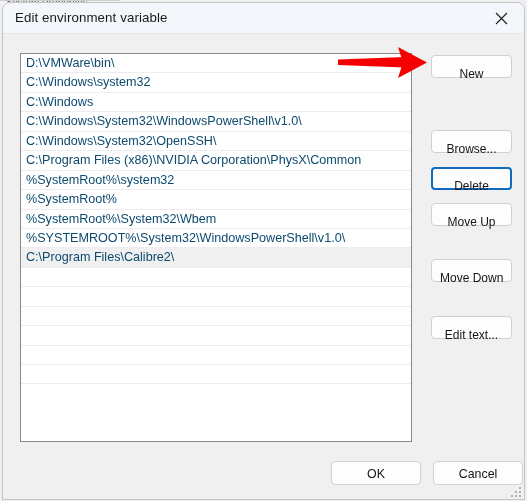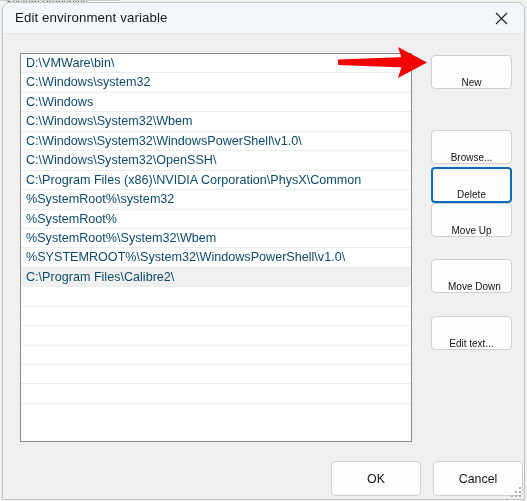--- a/index.html
+++ b/index.html
@@ -122,47 +122,47 @@
 
   
   .btn {
     position: absolute;
     width: 81px;
     height: 23px;
     background: #fdfdfd;
     border: 1px solid #d0d0d0;
     border-radius: 4px;
     font-family: "Liberation Sans", sans-serif;
-    font-size: 10px;
+    font-size: 12px;
     color: #141414;
     text-align: center;
     line-height: 21px;
     box-sizing: border-box;
-    padding: 16px;
+    padding: 8px;
     cursor: default;
     white-space: nowrap;
   }
   .btn.focused {
     border: 2px solid #0f6cbd;
     line-height: 19px;
   }
 
   #btn-new       { left: 428px; top: 21px; }
   #btn-edit      { left: 428px; top: 58px; }
   #btn-browse    { left: 428px; top: 96px; }
   #btn-delete    { left: 428px; top: 133px; }
   #btn-move-up   { left: 428px; top: 169px; }
   #btn-move-down { left: 428px; top: 225px; }
   #btn-edit-text { left: 428px; top: 282px; }
 
   
   .btn-bottom {
     position: absolute;
     width: 90px;
-    height: 35px;
+    height: 24px;
     background: #fdfdfd;
     border: 1px solid #d0d0d0;
     border-radius: 4px;
     font-family: "Liberation Sans", sans-serif;
     font-size: 12.4px;
     color: #141414;
     text-align: center;
     line-height: 22px;
     box-sizing: border-box;
     cursor: default;
@@ -212,21 +212,20 @@
       </span>
     </div>
   </div>
 
   <div class="dialog-body">
 
     <div class="listbox">
         <div class="list-row">D:\VMWare\bin\</div>
         <div class="list-row">C:\Windows\system32</div>
         <div class="list-row">C:\Windows</div>
-        <div class="list-row">C:\Windows\System32\Wbem</div>
         <div class="list-row">C:\Windows\System32\WindowsPowerShell\v1.0\</div>
         <div class="list-row">C:\Windows\System32\OpenSSH\</div>
         <div class="list-row">C:\Program Files (x86)\NVIDIA Corporation\PhysX\Common</div>
         <div class="list-row">%SystemRoot%\system32</div>
         <div class="list-row">%SystemRoot%</div>
         <div class="list-row">%SystemRoot%\System32\Wbem</div>
         <div class="list-row">%SYSTEMROOT%\System32\WindowsPowerShell\v1.0\</div>
         <div class="list-row selected">C:\Program Files\Calibre2\</div>
         <div class="list-row empty">&nbsp;</div>
         <div class="list-row empty">&nbsp;</div>

